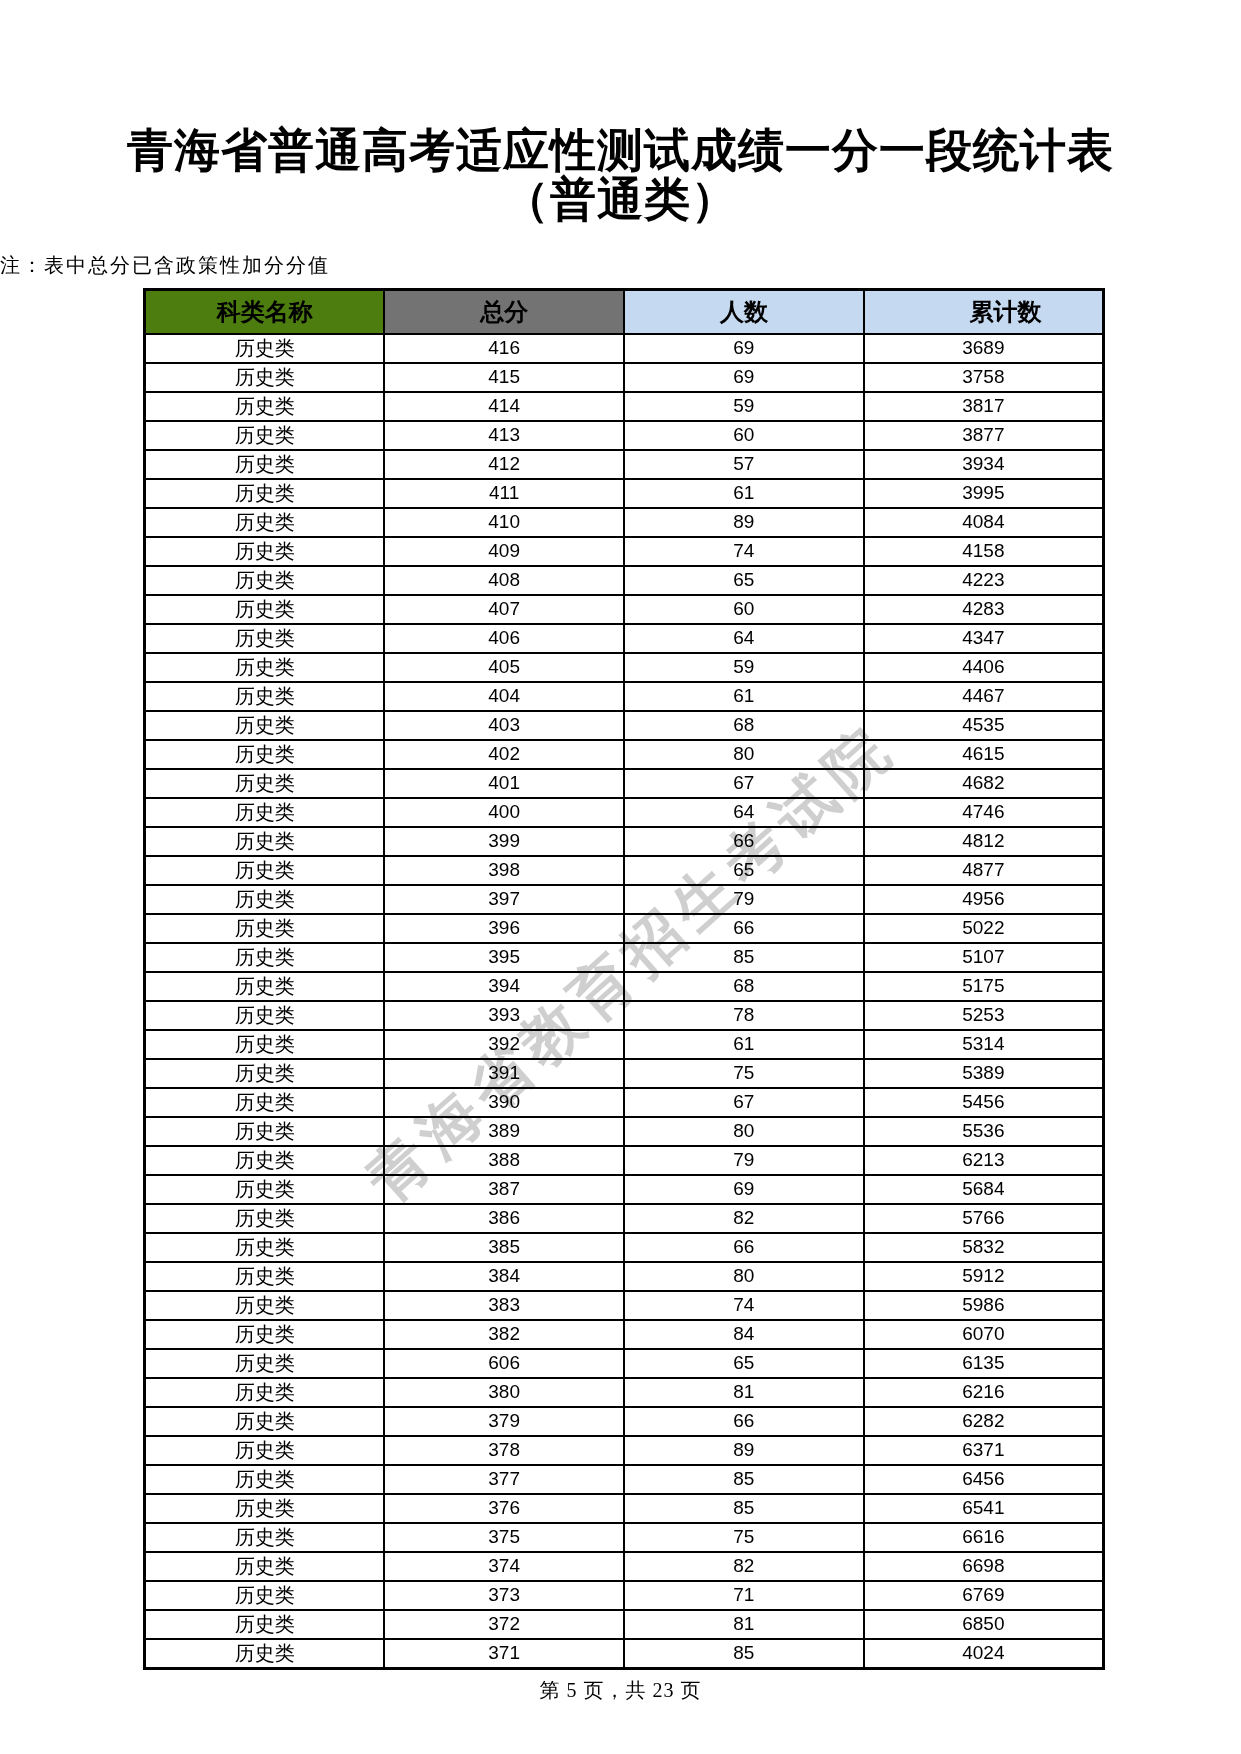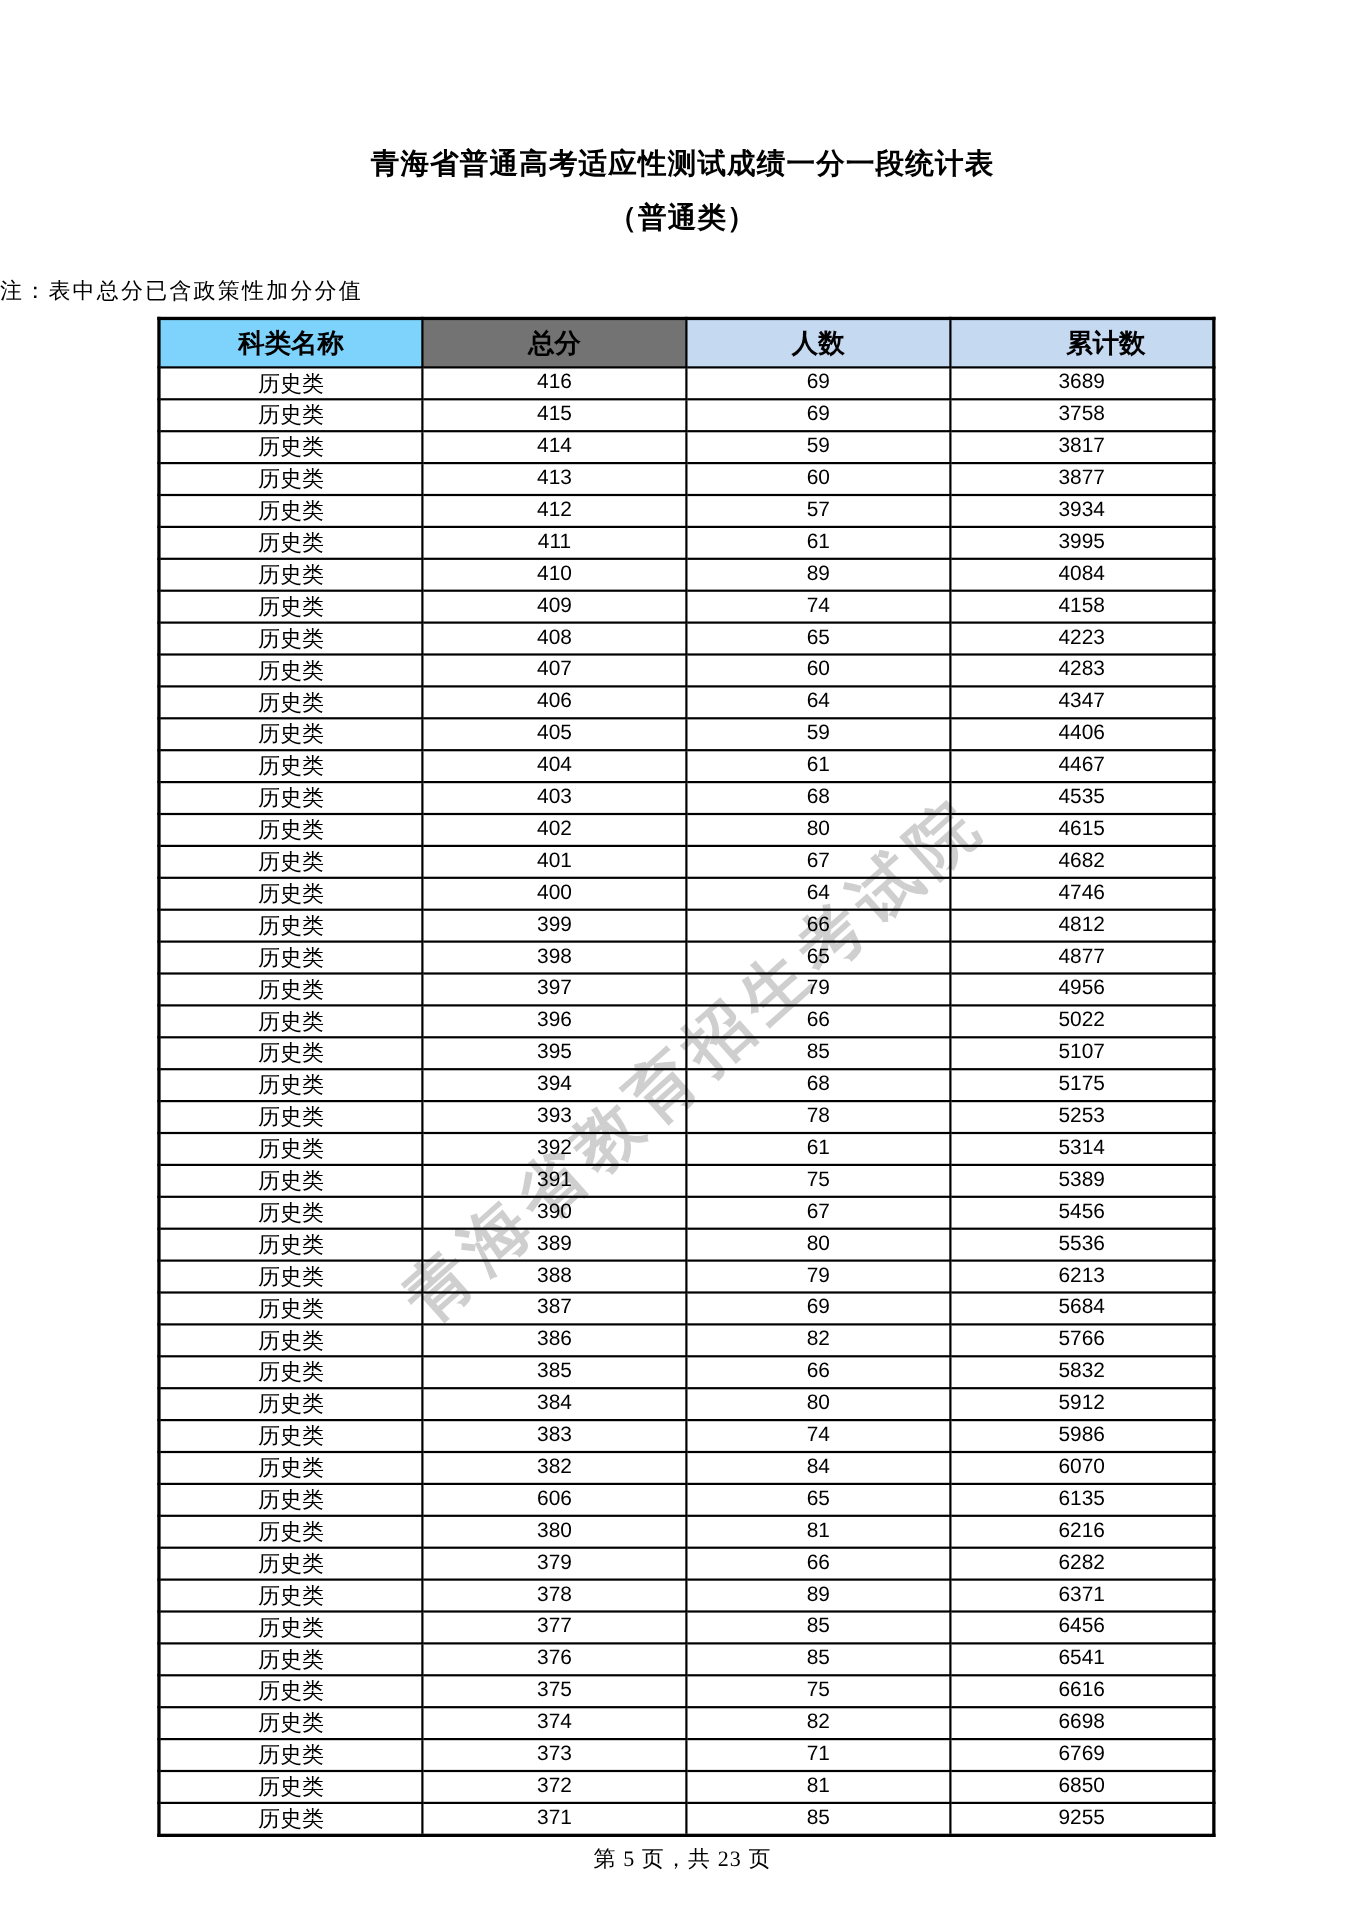--- a/index.html
+++ b/index.html
@@ -9,23 +9,23 @@
     margin:0 auto;
     background:#ffffff;
     overflow:hidden;
     font-family:"Liberation Serif", serif;
     color:#000;
   }
   .title {
     position:absolute;
     top:126px; left:0; width:100%;
     text-align:center;
-    font-family:Liberation Mono, monospace;
+    font-family:Liberation Serif, serif;
     font-weight:bold;
-    font-size:26px;
+    font-size:46px;
     line-height:49px;
     letter-spacing:1px;
   }
   .note {
     position:absolute;
     top:254px; left:0; width:100%;
     text-align:left;
     font-size:20px;
     line-height:22px;
     letter-spacing:2px;
@@ -95,21 +95,21 @@
     <div>（普通类）</div>
   </div>
 
   <div class="note">注：表中总分已含政策性加分分值</div>
 
   <div class="watermark">青海省教育招生考试院</div>
 
   <table class="score-table">
     <thead>
       <tr>
-        <th style="background: #7dd3fc;">科类名称</th>
+        <th style="background: #4d7c0f;">科类名称</th>
         <th style="background: #737373;">总分</th>
         <th style="background: rgb(197, 217, 241);">人数</th>
         <th style="background: rgb(197, 217, 241); padding-left: 44px;">累计数</th>
       </tr>
     </thead>
     <tbody>
         <tr>
           <td class="cat">历史类</td>
           <td class="num">416</td>
           <td class="num">69</td>
@@ -376,20 +376,20 @@
         <tr>
           <td class="cat">历史类</td>
           <td class="num">372</td>
           <td class="num">81</td>
           <td class="num">6850</td>
         </tr>
         <tr>
           <td class="cat">历史类</td>
           <td class="num">371</td>
           <td class="num">85</td>
-          <td class="num">9255</td>
+          <td class="num">4024</td>
         </tr>
       </tbody>
   </table>
 
   <div class="footer">第 5 页，共 23 页</div>
 
 </div>
 
 </body></html>

